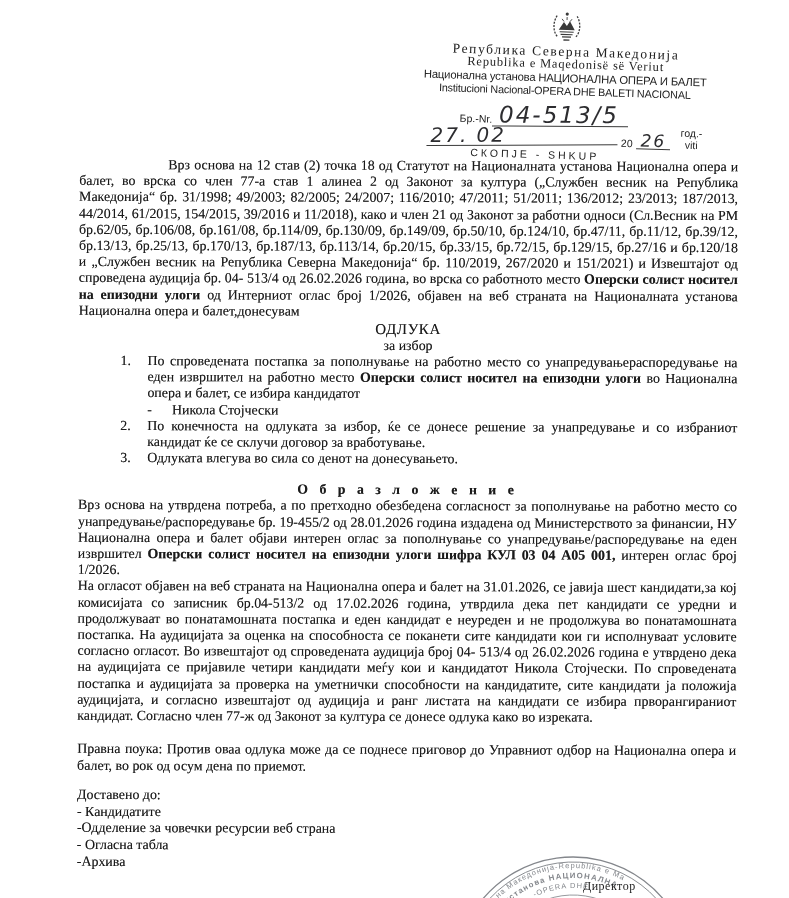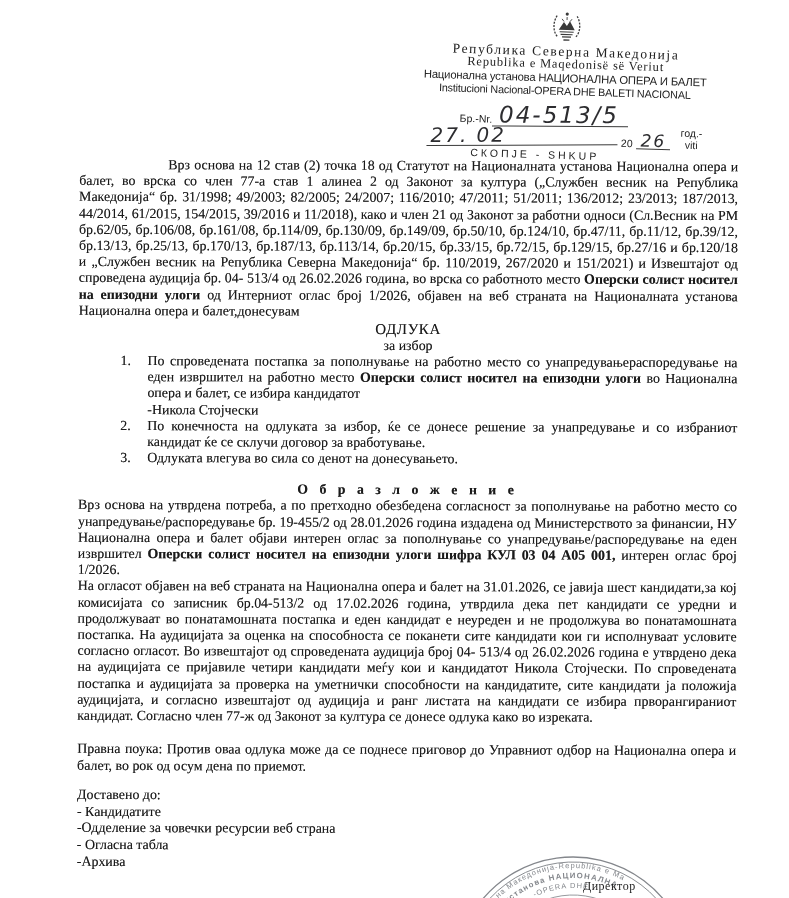--- a/index.html
+++ b/index.html
@@ -75,21 +75,21 @@
   .intro{text-indent:89px;}
   .title{
     margin:1px 0 0 0; text-align:center;
     font-size:15px; font-weight:normal; letter-spacing:0.6px; line-height:17px;
   }
   .subtitle{text-align:center; font-size:13.9px; line-height:16px;}
   .list{margin:0;}
   .li{position:relative; padding-left:69px;}
   .num{position:absolute; left:42px; top:0;}
   .subitem{line-height:16.2px;}
-  .subname{margin-left:0;}
+  .subname{margin-left:20px;}
   .rtitle{
     margin:15px 0 0 0; text-align:center;
     font-size:13.8px; font-weight:bold; letter-spacing:4px; line-height:16px;
   }
   b{font-weight:bold;}
   .legal{margin-top:17px;}
   .dist{margin-top:13px; line-height:16.8px;}
 
   
   .direktor{

